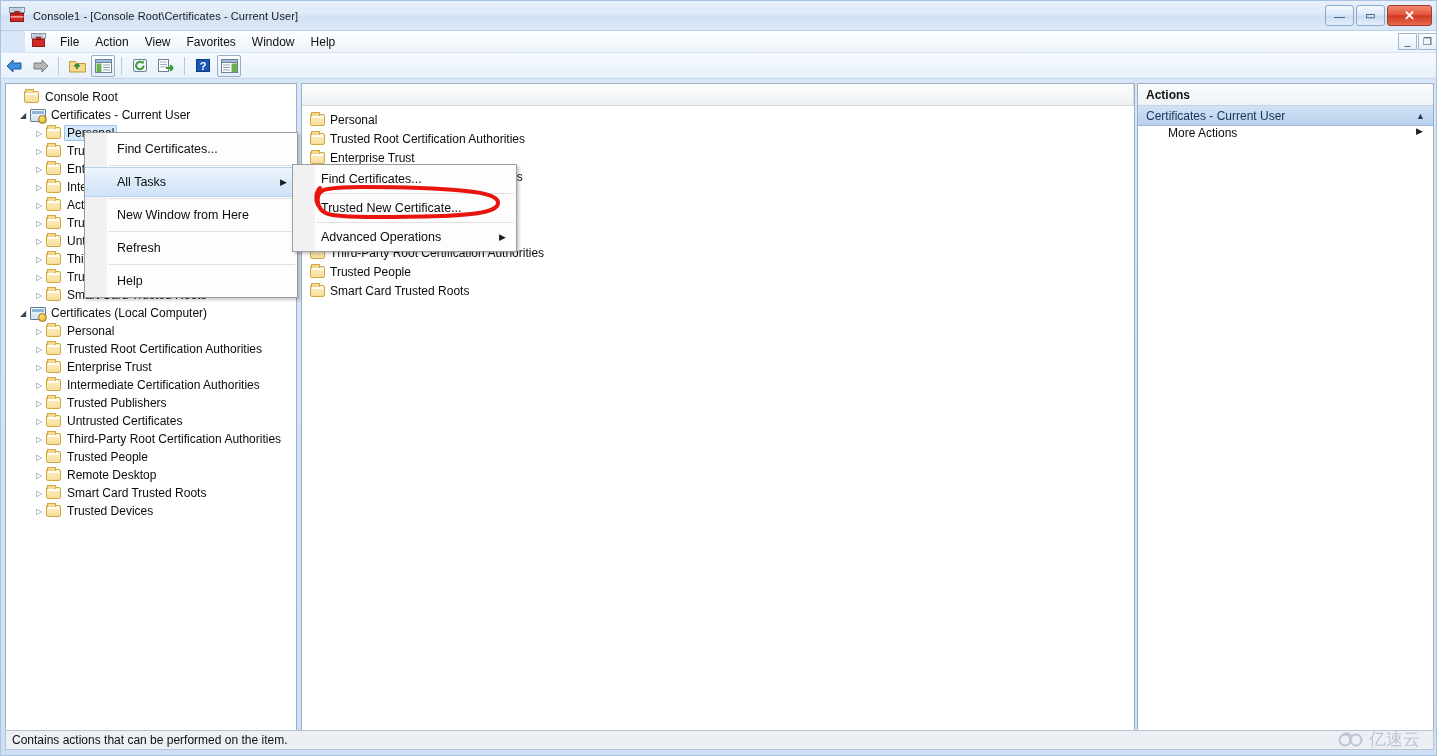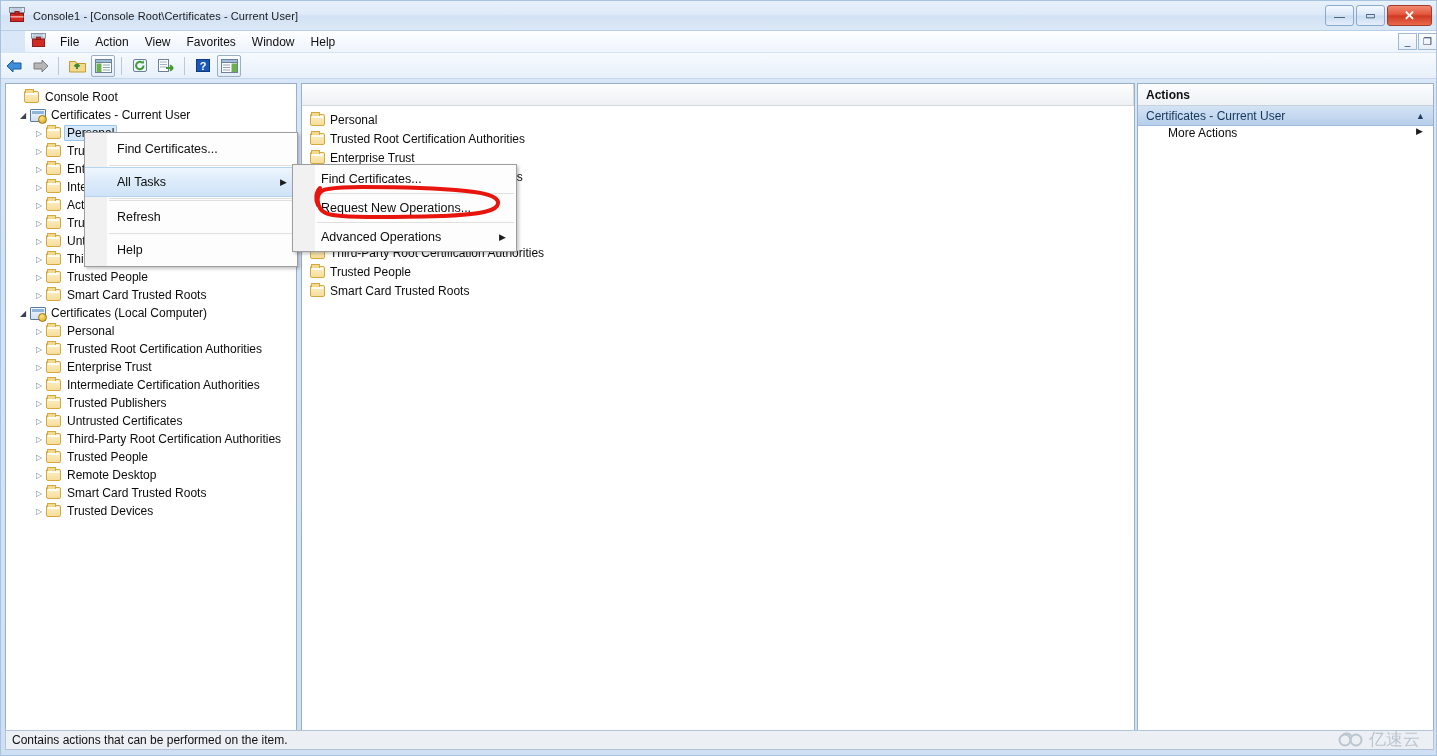--- a/index.html
+++ b/index.html
@@ -609,37 +609,40 @@
     <div class="ctx-item">
       <span>Find Certificates...</span>
     </div>
     <div class="ctx-sep"></div>
     <div class="ctx-item sel">
       <span>All Tasks</span>
       <span class="grow"></span>
       <span class="arrow-r">▶</span>
     </div>
     <div class="ctx-sep"></div>
+    <div class="ctx-item">
+      <span>New Window from Here</span>
+    </div>
     <div class="ctx-sep"></div>
     <div class="ctx-item">
       <span>Refresh</span>
     </div>
     <div class="ctx-sep"></div>
     <div class="ctx-item">
       <span>Help</span>
     </div>
   </div>
 
   <div class="ctxmenu" id="ctx-sub">
     <div class="ctx-item">
       <span>Find Certificates...</span>
     </div>
     <div class="ctx-sep"></div>
     <div class="ctx-item">
-      <span>Request New Operations...</span>
+      <span>Trusted New Certificate...</span>
     </div>
     <div class="ctx-sep"></div>
     <div class="ctx-item">
       <span>Advanced Operations</span>
       <span class="grow"></span>
       <span class="arrow-r">▶</span>
     </div>
   </div>
 
   <div id="annot">

